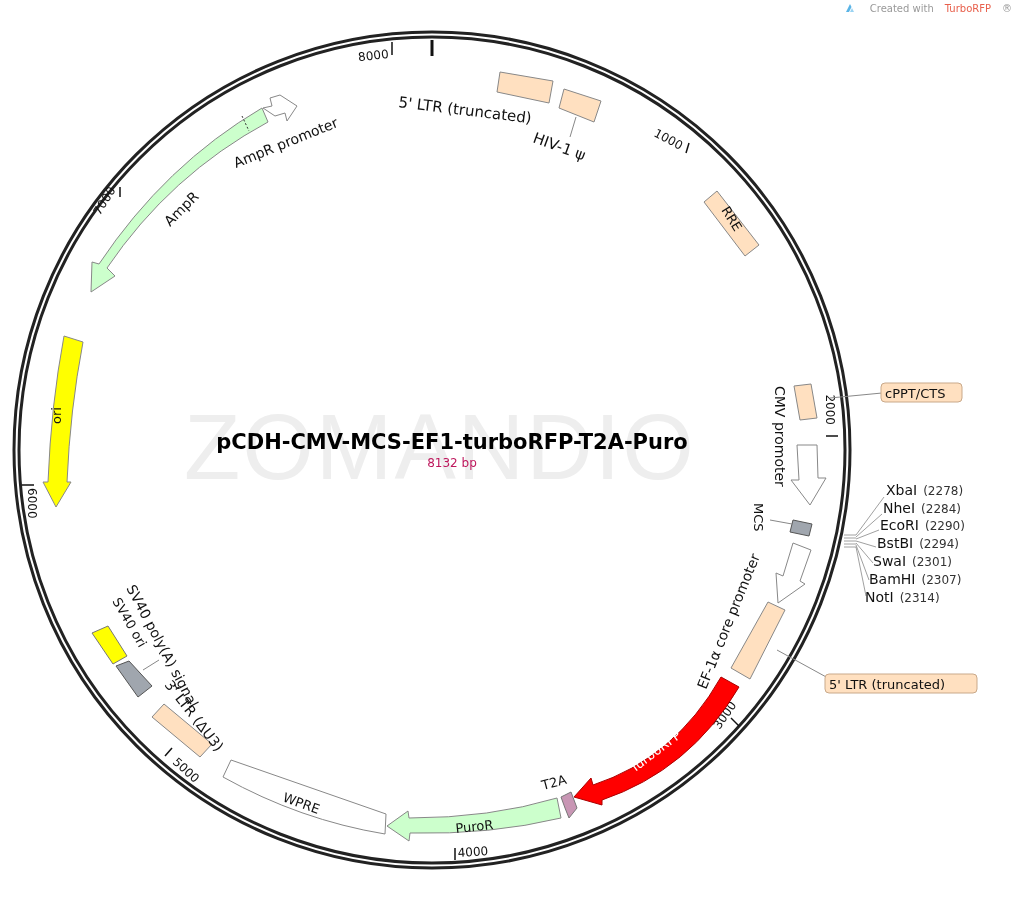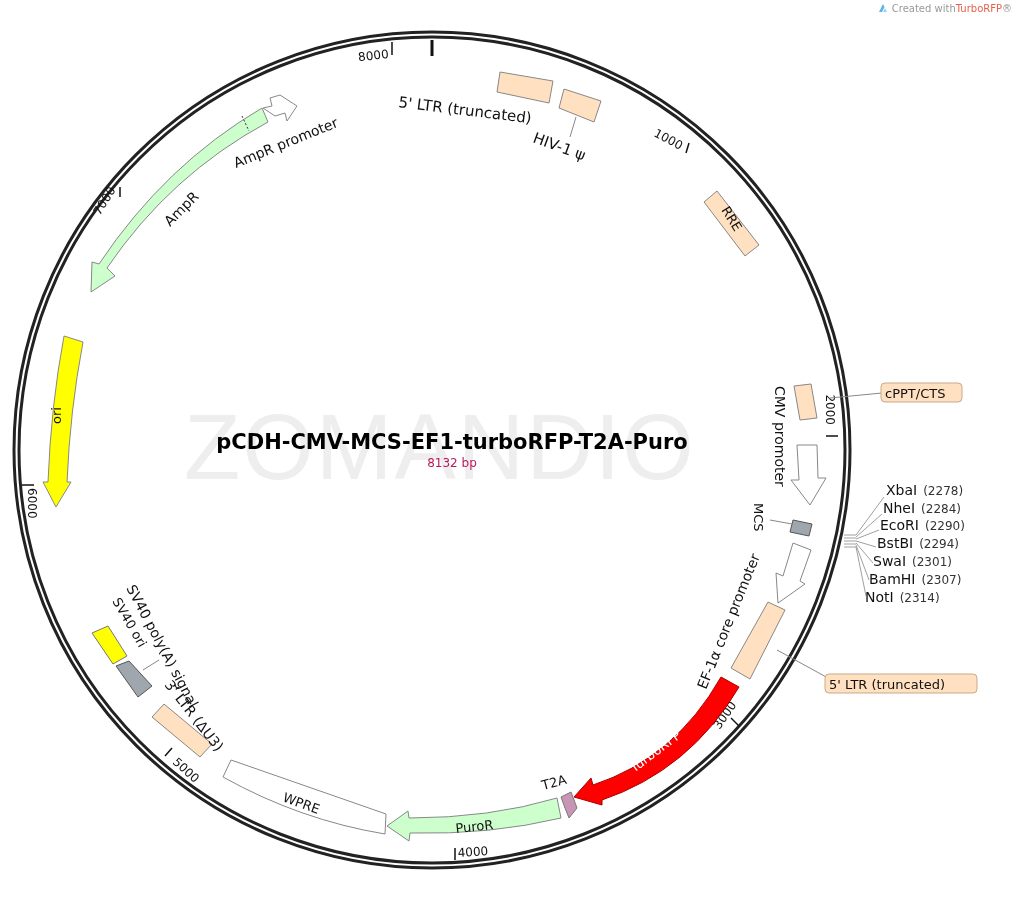--- a/index.html
+++ b/index.html
@@ -1,20 +1,20 @@
 <!DOCTYPE html>
 <html><head>
 <meta charset="utf-8">
 <style>
   html, body { margin: 0; padding: 0; background: #ffffff; }
   body { width: 1020px; height: 901px; position: relative; overflow: hidden;
          font-family: "DejaVu Sans", sans-serif; }
   #map { position: absolute; left: 0; top: 0; }
   .credit { position: absolute; right: 8px; top: 3px; font-size: 10px; color: #999;
-            font-family: "DejaVu Sans", sans-serif; display: flex; align-items: flex-start; gap: 4px; }
+            font-family: "DejaVu Sans", sans-serif; display: flex; align-items: flex-start; gap: 15px; }
   .credit .sg { color: #e8604c; }
   .watermark { position: absolute; left: 150px; top: 395px; width: 580px; text-align: center;
                font-size: 92px; color: #eeeeee; letter-spacing: 2px; font-family: Liberation Sans, sans-serif;
                z-index: 0; }
   .title-wrap { position: absolute; left: 162px; top: 430px; width: 580px; text-align: center; z-index: 2; }
   .title { font-size: 21px; font-weight: bold; color: #000; font-family: "DejaVu Sans", sans-serif; }
   .subtitle { font-size: 12px; color: #be185d; margin-top: 2px; font-family: "DejaVu Sans", sans-serif; }
   svg text { font-family: "DejaVu Sans", sans-serif; }
 </style>
 </head>

